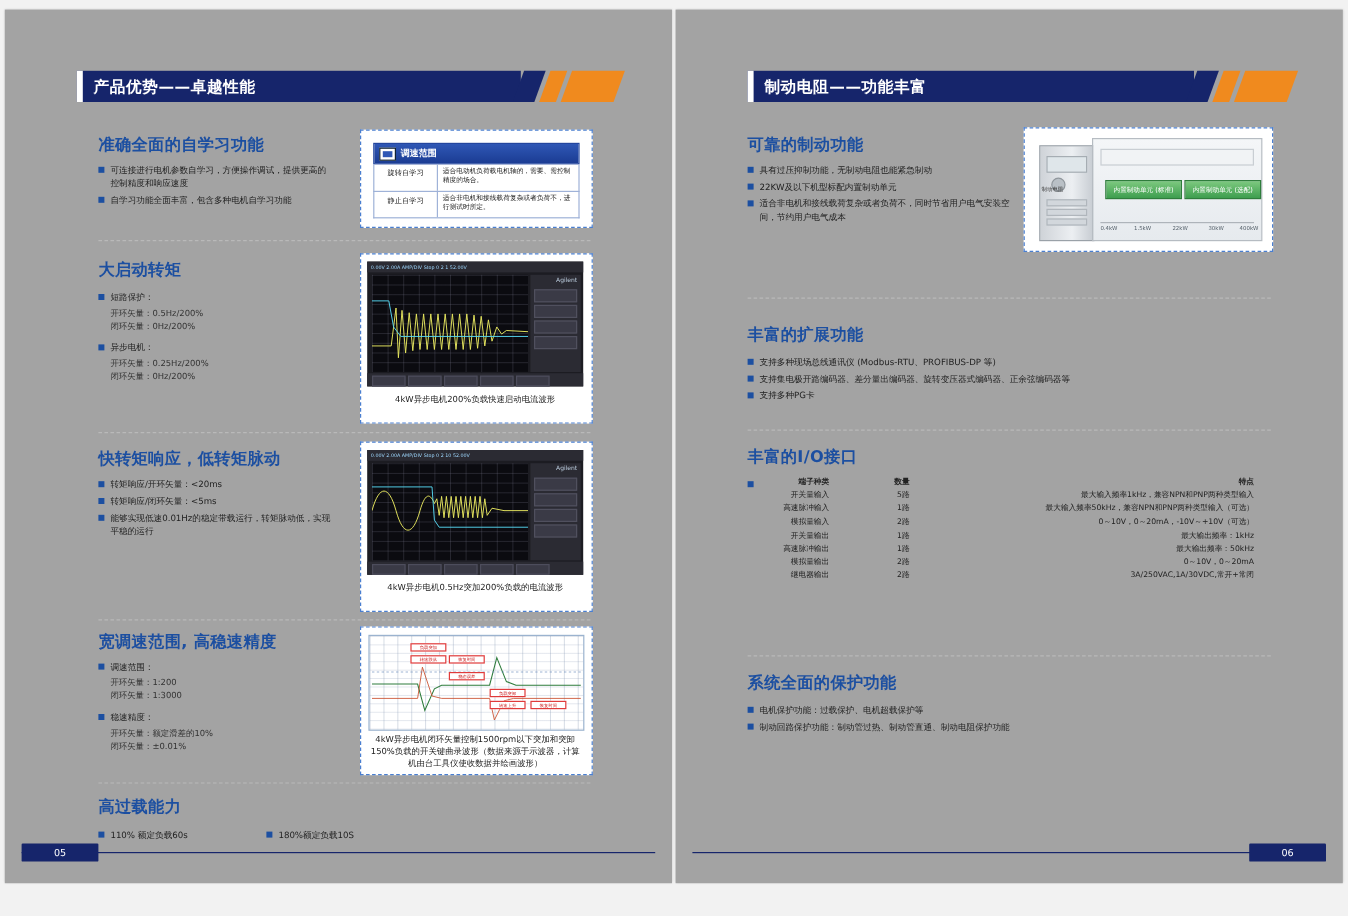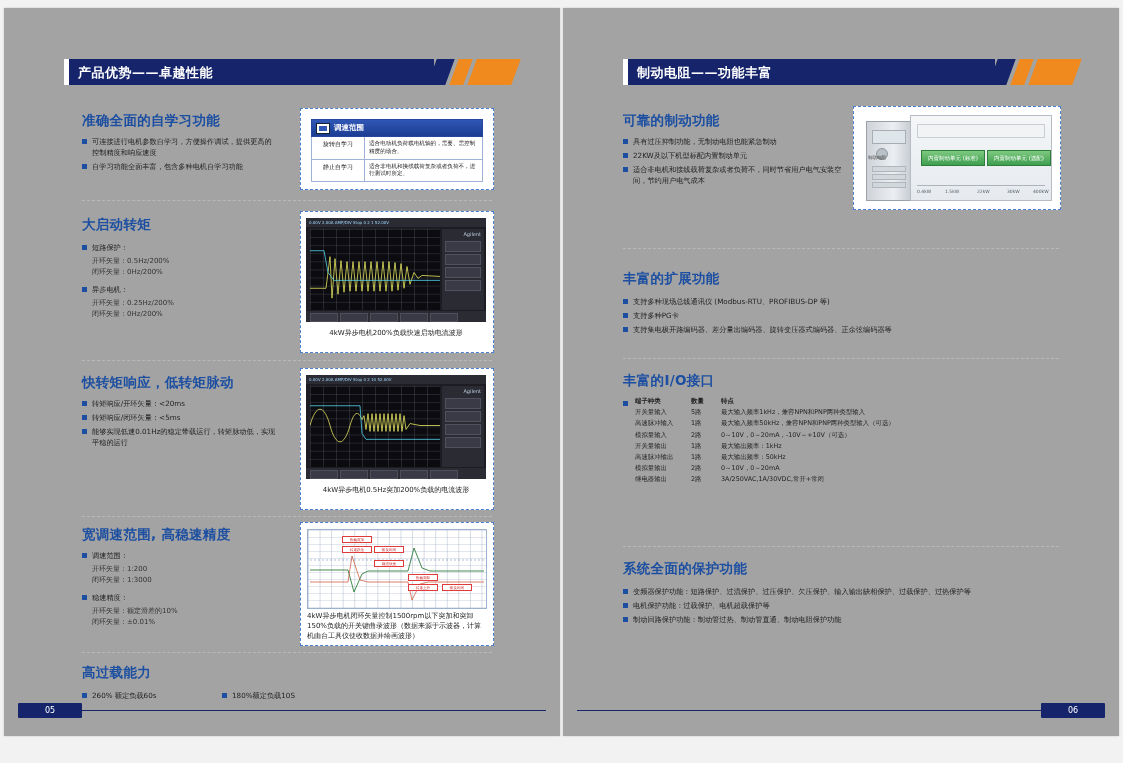--- a/index.html
+++ b/index.html
@@ -87,21 +87,21 @@
                      linear-gradient(to bottom,rgba(120,140,170,.22) 1px,transparent 1px);
     background-size:6.5% 9%;}
   .redbox{position:absolute;border:1px solid #e03b3b;background:#fff;color:#c22;font-size:3.6px;
     display:flex;align-items:center;justify-content:center;padding:0 1px;box-sizing:border-box;}
 
   
   .iotab{position:absolute;font-size:6.4px;color:#222;line-height:1.75;}
   .iotab .r{display:flex;}
   .iotab .h{font-weight:bold;}
   .iotab .k{width:56px;flex:0 0 56px;}
-  .iotab .q{width:30px;flex:0 0 30px;}
+  .iotab .q{width:30px;flex:0 0 30px;padding-left:37px;}
   .iotab .v{flex:1;}
 
   
   .pgnum{position:absolute;bottom:18px;height:15px;width:64px;background:#16256b;color:#fff;
     font-size:8px;display:flex;align-items:center;justify-content:center;border-radius:1px;}
   .pgnum.left{left:14px;margin-top:44px;}
   .pgnum.right{right:14px;}
   .footrule{position:absolute;bottom:25px;height:1px;background:#16256b;}
 </style>
 </head>
@@ -269,30 +269,30 @@
           <path d="M2 30 L176 30" fill="none" stroke="#5a7fb5" stroke-width="0.5" stroke-dasharray="2 2"></path>
         </svg>
         <div class="redbox" style="left:34px;top:6px;width:30px;height:7px;">负载突加</div>
         <div class="redbox" style="left:34px;top:16px;width:30px;height:7px;">转速跌落</div>
         <div class="redbox" style="left:66px;top:16px;width:30px;height:7px;">恢复时间</div>
         <div class="redbox" style="left:66px;top:30px;width:30px;height:7px;">稳态误差</div>
         <div class="redbox" style="left:100px;top:44px;width:30px;height:7px;">负载突卸</div>
         <div class="redbox" style="left:100px;top:54px;width:30px;height:7px;">转速上升</div>
         <div class="redbox" style="left:134px;top:54px;width:30px;height:7px;">恢复时间</div>
       </div>
-      <div class="figcap" style="left:6px;top:88px;width:178px;text-align:left;">4kW异步电机闭环矢量控制1500rpm以下突加和突卸150%负载的开关键曲录波形（数据来源于示波器，计算机由台工具仪使收数据并绘画波形）</div>
+      <div class="figcap" style="left:6px;top:88px;width:178px;text-align:center;">4kW异步电机闭环矢量控制1500rpm以下突加和突卸150%负载的开关键曲录波形（数据来源于示波器，计算机由台工具仪使收数据并绘画波形）</div>
     </div>
 
     <div class="dash" style="left:78px;top:644px;width:410px;"></div>
 
     <h2 class="sec" style="left:78px;top:656px;">高过载能力</h2>
     <div class="bullets" style="left:78px;top:682px;width:120px;">
       <div class="b-row">
         <div class="b-sq"></div>
-        <div class="b-tx">260% 额定负载60s</div>
+        <div class="b-tx">110% 额定负载60s</div>
       </div>
     </div>
     <div class="bullets" style="left:218px;top:682px;width:140px;">
       <div class="b-row">
         <div class="b-sq"></div>
         <div class="b-tx">180%额定负载10S</div>
       </div>
     </div>
 
     <div class="footrule" style="left:14px;width:528px;"></div>
@@ -354,37 +354,37 @@
     <div class="dash" style="left:60px;top:240px;width:436px;"></div>
 
     <h2 class="sec" style="left:60px;top:262px;">丰富的扩展功能</h2>
     <div class="bullets" style="left:60px;top:288px;width:330px;">
       <div class="b-row">
         <div class="b-sq"></div>
         <div class="b-tx">支持多种现场总线通讯仪 (Modbus-RTU、PROFIBUS-DP 等)</div>
       </div>
       <div class="b-row">
         <div class="b-sq"></div>
+        <div class="b-tx">支持集电极开路编码器、差分量出编码器、旋转变压器式编码器、正余弦编码器等</div>
+      </div>
+      <div class="b-row">
+        <div class="b-sq"></div>
         <div class="b-tx">支持多种PG卡</div>
-      </div>
-      <div class="b-row">
-        <div class="b-sq"></div>
-        <div class="b-tx">支持集电极开路编码器、差分量出编码器、旋转变压器式编码器、正余弦编码器等</div>
       </div>
     </div>
 
     <div class="dash" style="left:60px;top:350px;width:436px;"></div>
 
     <h2 class="sec" style="left:60px;top:364px;">丰富的I/O接口</h2>
     <div class="bullets" style="left:60px;top:390px;width:10px;">
       <div class="b-row">
         <div class="b-sq"></div>
       </div>
     </div>
-    <div class="iotab" style="left:72px;top:388px;width:410px;">
+    <div class="iotab" style="left:72px;top:388px;width:410px;text-align:right;">
       <div class="r h">
         <div class="k">端子种类</div>
         <div class="q">数量</div>
         <div class="v">特点</div>
       </div>
       <div class="r">
         <div class="k">开关量输入</div>
         <div class="q">5路</div>
         <div class="v">最大输入频率1kHz，兼容NPN和PNP两种类型输入</div>
       </div>
@@ -419,24 +419,20 @@
         <div class="v">3A/250VAC,1A/30VDC,常开+常闭</div>
       </div>
     </div>
 
     <div class="dash" style="left:60px;top:538px;width:436px;"></div>
 
     <h2 class="sec" style="left:60px;top:552px;">系统全面的保护功能</h2>
     <div class="bullets" style="left:60px;top:578px;width:440px;">
       <div class="b-row">
         <div class="b-sq"></div>
-        <div class="b-tx">变频器保护功能：短路保护、过流保护、过压保护、欠压保护、输入输出缺相保护、过载保护、过热保护等</div>
-      </div>
-      <div class="b-row">
-        <div class="b-sq"></div>
         <div class="b-tx">电机保护功能：过载保护、电机超载保护等</div>
       </div>
       <div class="b-row">
         <div class="b-sq"></div>
         <div class="b-tx">制动回路保护功能：制动管过热、制动管直通、制动电阻保护功能</div>
       </div>
     </div>
 
     <div class="footrule" style="left:14px;width:528px;"></div>
     <div class="pgnum right">06</div>

